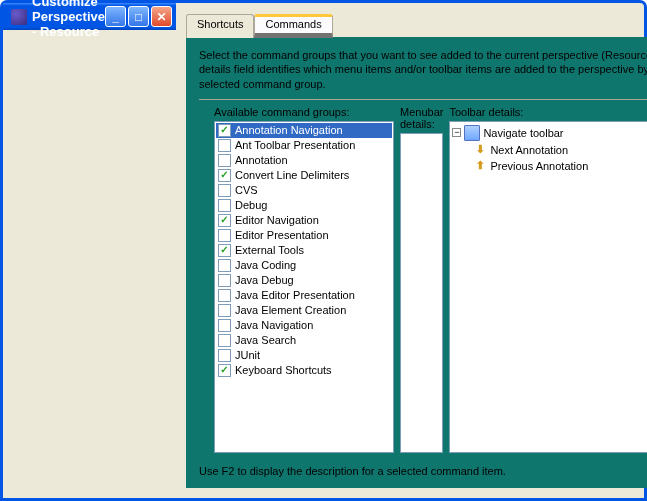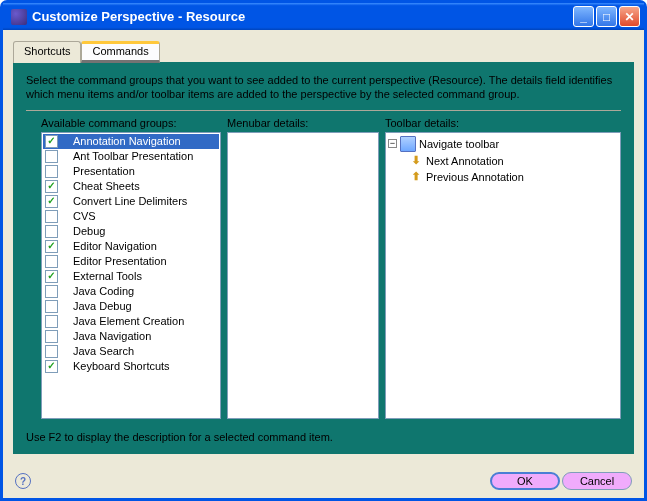--- a/index.html
+++ b/index.html
@@ -1,45 +1,45 @@
 <!DOCTYPE html>
 <html><head>
 <meta charset="utf-8">
 <style>
 * { box-sizing: border-box; margin: 0; padding: 0; }
 body { font-family: Tahoma, sans-serif; font-size: 11px; background: #fff; }
-.window { width: 647px; height: 501px; border: 3px solid #0055e5; border-radius: 7px 7px 0 0; display: flex; flex-direction: column; background: #ece9d8; }
+.window { width: 647px; height: 501px; border: 3px solid #0055e5; border-radius: 7px 7px 0 0; display: flex; flex-direction: row; background: #ece9d8; }
 .titlebar { height: 27px; background: linear-gradient(to bottom, #3b8cff 0%, #0055e5 10%, #0055e5 90%, #0044bb 100%); display: flex; align-items: center; padding: 0 4px 0 8px; color: #fff; font-weight: bold; font-size: 13px; }
 .titlebar-icon { width: 16px; height: 16px; margin-right: 5px; background: radial-gradient(circle at 30% 30%, #6a5acd, #3b2e7e); border-radius: 2px; }
 .titlebar-text { flex: 1; }
 .titlebar-buttons { display: flex; gap: 2px; }
 .titlebar-btn { width: 21px; height: 21px; border: 1px solid #fff; border-radius: 3px; display: flex; align-items: center; justify-content: center; font-weight: bold; font-size: 12px; color: #fff; }
 .tbtn-min, .tbtn-max { background: linear-gradient(to bottom, #7eb6ff, #3376e8); }
 .tbtn-close { background: linear-gradient(to bottom, #f6a589, #e14a2b); }
 .content { flex: 1; padding: 10px; display: flex; flex-direction: column; }
 .tabs { display: flex; }
 .tab { padding: 3px 10px; border: 1px solid #aca899; background: #ece9d8; border-top-left-radius: 3px; border-top-right-radius: 3px; position: relative; top: 1px; }
 .tab.inactive { border-bottom: none; }
-.tab.active { background: #fcfcfe; border-top: 3px solid #ffc83c; padding-top: 1px; border-bottom: 3px solid #737373; z-index: 2; }
+.tab.active { background: #fcfcfe; border-top: 3px solid #ffc83c; padding-top: 1px; border-bottom: 5px solid #737373; z-index: 2; }
 .tab-panel { border: 3px solid #0f766e; background: #0f766e; flex: 1; padding: 8px 10px; display: flex; flex-direction: column; }
 .desc { color: #000; line-height: 1.3; margin-bottom: 6px; }
 .divider { border-top: 1px solid #aca899; margin: 2px 0 6px; }
 .cols { flex: 1; display: flex; gap: 6px; }
 .col { display: flex; flex-direction: column; }
 .col1 { width: 195px; padding-left: 15px; }
 .col2 { flex: 1; justify-content: flex-end; }
 .col3 { width: 236px; }
 .col-label { margin-bottom: 3px; }
 .listbox { border: 1px solid #7f9db9; background: #fff; flex: 1; overflow: hidden; position: relative; }
 .list-inner { position: absolute; inset: 0; overflow-y: scroll; padding: 1px; }
 .list-inner::-webkit-scrollbar { width: 17px; }
 .list-inner::-webkit-scrollbar-track { background: #f0f0f0; }
 .list-inner::-webkit-scrollbar-thumb { background: #c4d5f9; border: 1px solid #7f9db9; border-radius: 2px; }
 .list-inner::-webkit-scrollbar-button { background: #dbe5f9; border: 1px solid #7f9db9; height: 17px; }
-.item { display: flex; align-items: center; padding: 1px 2px; gap: 15px; white-space: nowrap; }
+.item { display: flex; align-items: center; padding: 1px 2px; gap: 4px; white-space: nowrap; }
 .item.selected { background: #316ac5; color: #fff; }
 .chk { width: 13px; height: 13px; border: 1px solid #7f9db9; background: #fff; display: flex; align-items: center; justify-content: center; flex-shrink: 0; }
 .chk.checked::after { content: "✓"; color: #21a121; font-size: 10px; font-weight: bold; line-height: 1; }
 .tree { padding: 2px; }
 .tree-row { display: flex; align-items: center; gap: 3px; padding: 1px 0; white-space: nowrap; }
 .tree-minus { width: 9px; height: 9px; border: 1px solid #888; display: flex; align-items: center; justify-content: center; font-size: 9px; line-height: 1; }
 .tree-indent { width: 18px; display: flex; justify-content: flex-end; padding-right: 4px; }
 .tb-icon { width: 16px; height: 16px; background: linear-gradient(to bottom, #b0d0ff, #6fa8ff); border: 1px solid #5571c1; border-radius: 1px; }
 .arrow-icon { width: 14px; height: 14px; display: flex; align-items: center; justify-content: center; font-size: 11px; color: #d49b1c; font-weight: bold; }
 .hint { margin-top: 12px; }
@@ -79,25 +79,21 @@
                 <div class="item selected">
                   <div class="chk checked"></div>
                   <span>Annotation Navigation</span>
                 </div>
                 <div class="item">
                   <div class="chk"></div>
                   <span>Ant Toolbar Presentation</span>
                 </div>
                 <div class="item">
                   <div class="chk"></div>
-                  <span>Presentation</span>
-                </div>
-                <div class="item">
-                  <div class="chk checked"></div>
-                  <span>Cheat Sheets</span>
+                  <span>Annotation</span>
                 </div>
                 <div class="item">
                   <div class="chk checked"></div>
                   <span>Convert Line Delimiters</span>
                 </div>
                 <div class="item">
                   <div class="chk"></div>
                   <span>CVS</span>
                 </div>
                 <div class="item">
@@ -119,29 +115,37 @@
                 <div class="item">
                   <div class="chk"></div>
                   <span>Java Coding</span>
                 </div>
                 <div class="item">
                   <div class="chk"></div>
                   <span>Java Debug</span>
                 </div>
                 <div class="item">
                   <div class="chk"></div>
+                  <span>Java Editor Presentation</span>
+                </div>
+                <div class="item">
+                  <div class="chk"></div>
                   <span>Java Element Creation</span>
                 </div>
                 <div class="item">
                   <div class="chk"></div>
                   <span>Java Navigation</span>
                 </div>
                 <div class="item">
                   <div class="chk"></div>
                   <span>Java Search</span>
+                </div>
+                <div class="item">
+                  <div class="chk"></div>
+                  <span>JUnit</span>
                 </div>
                 <div class="item">
                   <div class="chk checked"></div>
                   <span>Keyboard Shortcuts</span>
                 </div>
               </div>
           </div>
         </div>
         <div class="col col2">
           <div class="col-label">Menubar details:</div>

